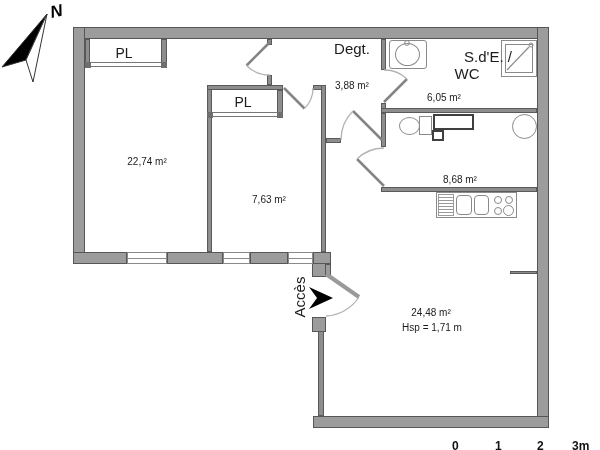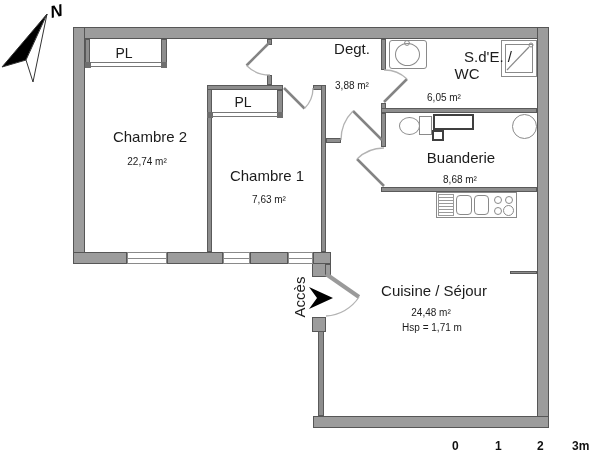--- a/index.html
+++ b/index.html
@@ -138,37 +138,33 @@
     </g>
 
     <line x1="507" y1="70" x2="529" y2="47" stroke="#8a8a8a" stroke-width="1.2"></line>
     <circle cx="531" cy="45" r="2" fill="none" stroke="#8a8a8a" stroke-width="1"></circle>
 
     <circle cx="407" cy="43" r="2.4" fill="none" stroke="#8a8a8a" stroke-width="1"></circle>
 
     <polygon points="309,287 333,298 309,309 317,298" fill="#000"></polygon>
   </svg>
 
-  <div class="lbl" style="left:150px;top:136px">Chambre 2</div>
   <div class="lbl area" style="left:147px;top:154px">22,74 m²</div>
 
-  <div class="lbl" style="left:267px;top:175px">Chambre 1</div>
   <div class="lbl area" style="left:269px;top:192px">7,63 m²</div>
 
   <div class="lbl" style="left:352px;top:48px">Degt.</div>
   <div class="lbl area" style="left:352px;top:78px">3,88 m²</div>
 
   <div class="lbl" style="left:488px;top:56px">S.d'E. /</div>
   <div class="lbl" style="left:467px;top:73px">WC</div>
   <div class="lbl area" style="left:444px;top:90px">6,05 m²</div>
 
-  <div class="lbl" style="left:461px;top:157px">Buanderie</div>
   <div class="lbl area" style="left:460px;top:172px">8,68 m²</div>
 
-  <div class="lbl" style="left:434px;top:290px">Cuisine / Séjour</div>
   <div class="lbl area" style="left:431px;top:305px">24,48 m²</div>
   <div class="lbl area" style="left:432px;top:320px">Hsp = 1,71 m</div>
 
   <div class="lbl pl" style="left:124px;top:53px">PL</div>
   <div class="lbl pl" style="left:243px;top:102px">PL</div>
 
   <div class="lbl vert" style="left:299px;top:297px">Accès</div>
 
   <div>
     <span class="scalenum" style="left:452px">0</span>

